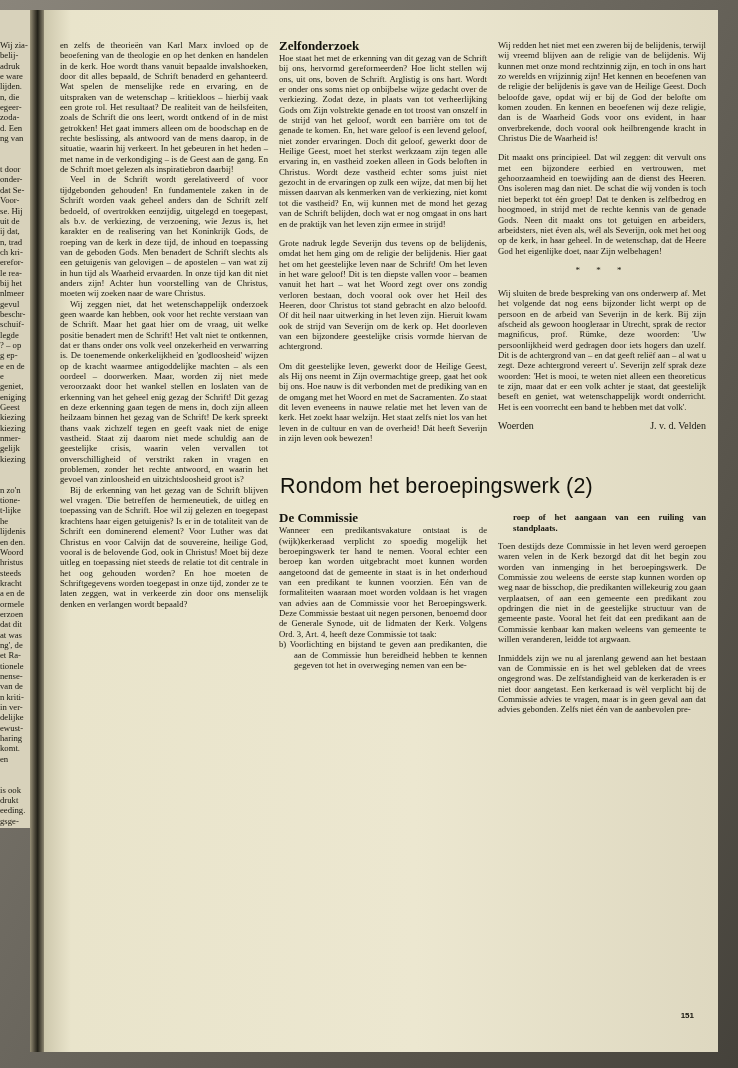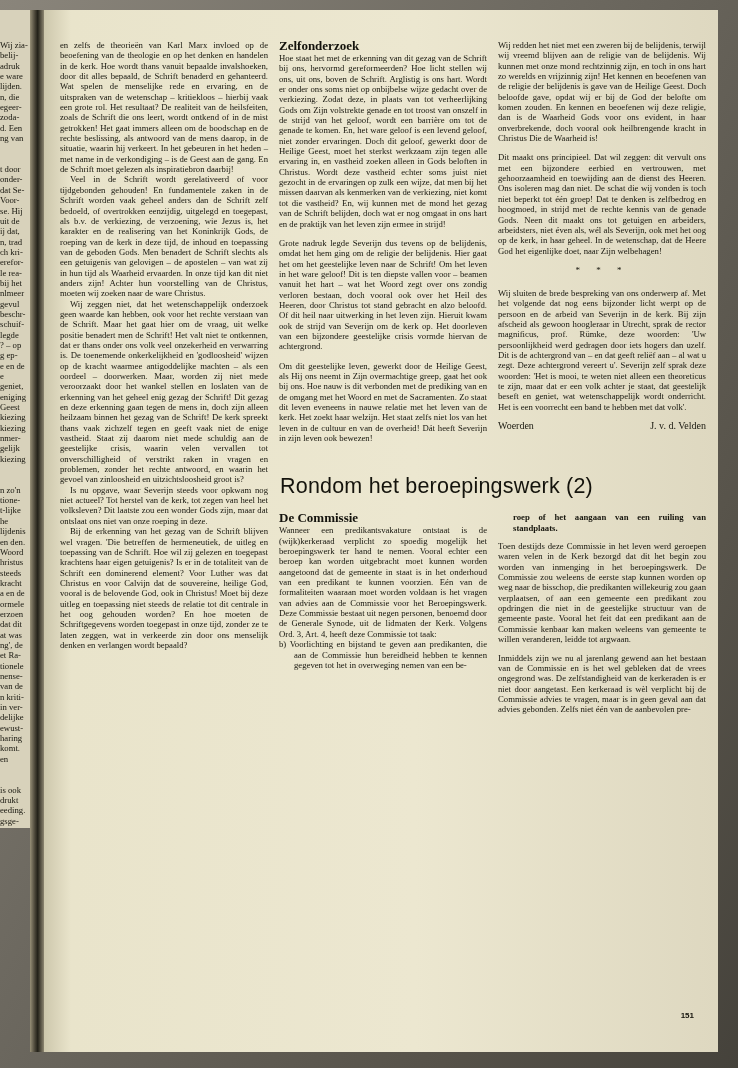--- a/index.html
+++ b/index.html
@@ -158,21 +158,20 @@
 
 <div class="gutter"></div>
 
 <div class="page">
   <div class="columns">
 
     <div class="col body-col runin">
         <p>en zelfs de theorieën van Karl Marx invloed op de beoefening van de theologie en op het denken en handelen in de kerk. Hoe wordt thans vanuit bepaalde invalshoeken, door dit alles bepaald, de Schrift benaderd en gehanteerd. Wat spelen de menselijke rede en ervaring, en de uitspraken van de wetenschap – kritiekloos – hierbij vaak een grote rol. Het resultaat? De realiteit van de heilsfeiten, zoals de Schrift die ons leert, wordt ontkend of in de mist getrokken! Het gaat immers alleen om de boodschap en de rechte beslissing, als antwoord van de mens daarop, in de situatie, waarin hij verkeert. In het gebeuren in het heden – met name in de verkondiging – is de Geest aan de gang. En de Schrift moet gelezen als inspiratiebron daarbij!</p>
         <p>Veel in de Schrift wordt gerelativeerd of voor tijdgebonden gehouden! En fundamentele zaken in de Schrift worden vaak geheel anders dan de Schrift zelf bedoeld, of overtrokken eenzijdig, uitgelegd en toegepast, als b.v. de verkiezing, de verzoening, wie Jezus is, het karakter en de realisering van het Koninkrijk Gods, de roeping van de kerk in deze tijd, de inhoud en toepassing van de geboden Gods. Men benadert de Schrift slechts als een getuigenis van gelovigen – de apostelen – van wat zij in hun tijd als Waarheid ervaarden. In onze tijd kan dit niet anders zijn! Achter hun voorstelling van de Christus, moeten wij zoeken naar de ware Christus.</p>
         <p>Wij zeggen niet, dat het wetenschappelijk onderzoek geen waarde kan hebben, ook voor het rechte verstaan van de Schrift. Maar het gaat hier om de vraag, uit welke positie benadert men de Schrift! Het valt niet te ontkennen, dat er thans onder ons volk veel onzekerheid en verwarring is. De toenemende onkerkelijkheid en 'godloosheid' wijzen op de kracht waarmee antigoddelijke machten – als een oordeel – doorwerken. Maar, worden zij niet mede veroorzaakt door het wankel stellen en loslaten van de erkenning van het geheel enig gezag der Schrift! Dit gezag en deze erkenning gaan tegen de mens in, doch zijn alleen heilzaam binnen het gezag van de Schrift! De kerk spreekt thans vaak zichzelf tegen en geeft vaak niet de enige vastheid. Staat zij daarom niet mede schuldig aan de geestelijke crisis, waarin velen vervallen tot onverschilligheid of verstrikt raken in vragen en problemen, zonder het rechte antwoord, en waarin het gevoel van zinloosheid en uitzichtsloosheid groot is?</p>
-        <p>Is nu opgave, waar Severijn steeds voor opkwam nog niet actueel? Tot herstel van de kerk, tot zegen van heel het volksleven? Dit laatste zou een wonder Gods zijn, maar dat ontslaat ons niet van onze roeping in deze.</p>
         <p>Bij de erkenning van het gezag van de Schrift blijven wel vragen. 'Die betreffen de hermeneutiek, de uitleg en toepassing van de Schrift. Hoe wil zij gelezen en toegepast krachtens haar eigen getuigenis? Is er in de totaliteit van de Schrift een dominerend element? Voor Luther was dat Christus en voor Calvijn dat de souvereine, heilige God, vooral is de belovende God, ook in Christus! Moet bij deze uitleg en toepassing niet steeds de relatie tot dit centrale in het oog gehouden worden? En hoe moeten de Schriftgegevens worden toegepast in onze tijd, zonder ze te laten zeggen, wat in verkeerde zin door ons menselijk denken en verlangen wordt bepaald?</p>
       </div>
 
     <div class="right-region">
 
       <div class="tworow">
 
         <div class="col body-col">
           <div class="subhead">Zelfonderzoek</div>
           <div class="spaced">

